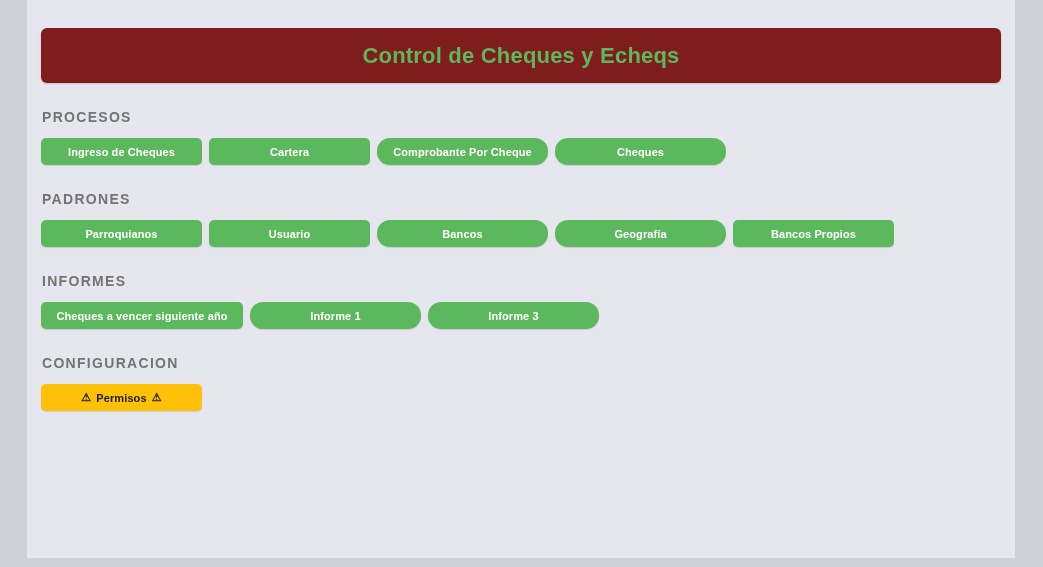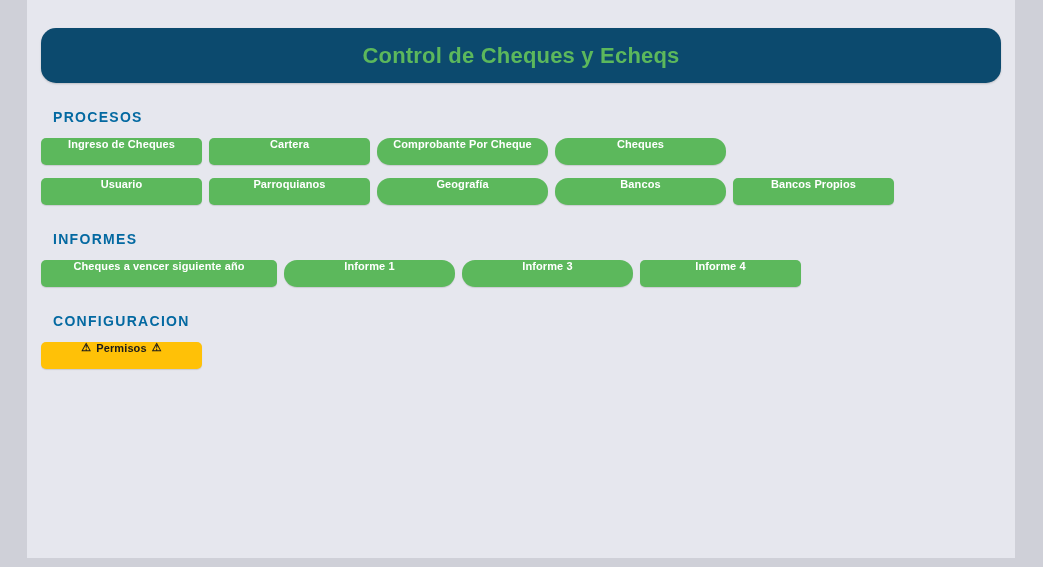--- a/index.html
+++ b/index.html
@@ -23,43 +23,43 @@
     top: 0;
     width: 988px;
     height: 558px;
     background: #e6e7ee;
   }
   .inner {
     padding: 28px 14px 0 14px;
   }
   .app-header {
     height: 55px;
-    background: #0c4a6e;
-    border-radius: 15px;
+    background: #7f1d1d;
+    border-radius: 6px;
     display: flex;
     align-items: center;
     justify-content: center;
     box-shadow: 0 1px 2px rgba(0,0,0,0.18);
   }
   .app-title {
     color: #5cb85c;
     font-size: 22px;
     font-weight: bold;
     letter-spacing: 0.2px;
     line-height: 1;
   }
   .section {
     margin-top: 0;
   }
   .section-heading {
-    color: #0369a1;
+    color: #737373;
     font-size: 14px;
     font-weight: bold;
     letter-spacing: 1.3px;
-    margin: 26px 0 0 12px;
+    margin: 26px 0 0 1px;
   }
   .btn-row {
     display: flex;
     flex-wrap: wrap;
     gap: 7px;
     margin-top: 13px;
     max-width: 910px;
   }
   .btn {
     height: 27px;
@@ -67,29 +67,29 @@
     border-radius: 5px;
     background: #5cb85c;
     color: #ffffff;
     font-family: "Liberation Sans", sans-serif;
     font-size: 11px;
     font-weight: bold;
     letter-spacing: 0.1px;
     padding: 0 14px;
     cursor: pointer;
     display: inline-flex;
-    align-items: flex-start;
+    align-items: center;
     justify-content: center;
     box-shadow: 0 1px 1px rgba(0,0,0,0.12);
     white-space: nowrap;
     box-sizing: border-box;
   }
   .btn.w-sm   { width: 161px; }
   .btn.w-md   { width: 171px; border-radius: 13px; }
-  .btn.w-lg   { width: 236px; }
+  .btn.w-lg   { width: 202px; }
   .btn.w-warn {
     width: 161px;
     background: #ffc107;
     color: #1b1b1b;
     gap: 5px;
   }
   .warn-icon {
     font-size: 11px;
     line-height: 1;
   }
@@ -144,52 +144,50 @@
               </button>
               <button class="btn w-md">
                 <span>Comprobante Por Cheque</span>
               </button>
               <button class="btn w-md">
                 <span>Cheques</span>
               </button>
             </div>
           </div>
           <div class="section">
-            <div class="btn-row">
+            <div class="section-heading">PADRONES</div>
+            <div class="btn-row">
+              <button class="btn w-sm">
+                <span>Parroquianos</span>
+              </button>
               <button class="btn w-sm">
                 <span>Usuario</span>
               </button>
-              <button class="btn w-sm">
-                <span>Parroquianos</span>
+              <button class="btn w-md">
+                <span>Bancos</span>
               </button>
               <button class="btn w-md">
                 <span>Geografía</span>
-              </button>
-              <button class="btn w-md">
-                <span>Bancos</span>
               </button>
               <button class="btn w-sm">
                 <span>Bancos Propios</span>
               </button>
             </div>
           </div>
           <div class="section">
             <div class="section-heading">INFORMES</div>
             <div class="btn-row">
               <button class="btn w-lg">
                 <span>Cheques a vencer siguiente año</span>
               </button>
               <button class="btn w-md">
                 <span>Informe 1</span>
               </button>
               <button class="btn w-md">
                 <span>Informe 3</span>
-              </button>
-              <button class="btn w-sm">
-                <span>Informe 4</span>
               </button>
             </div>
           </div>
           <div class="section">
             <div class="section-heading">CONFIGURACION</div>
             <div class="btn-row">
               <button class="btn w-warn">
                 <span class="warn-icon">⚠</span>
                 <span>Permisos</span>
                 <span class="warn-icon">⚠</span>

